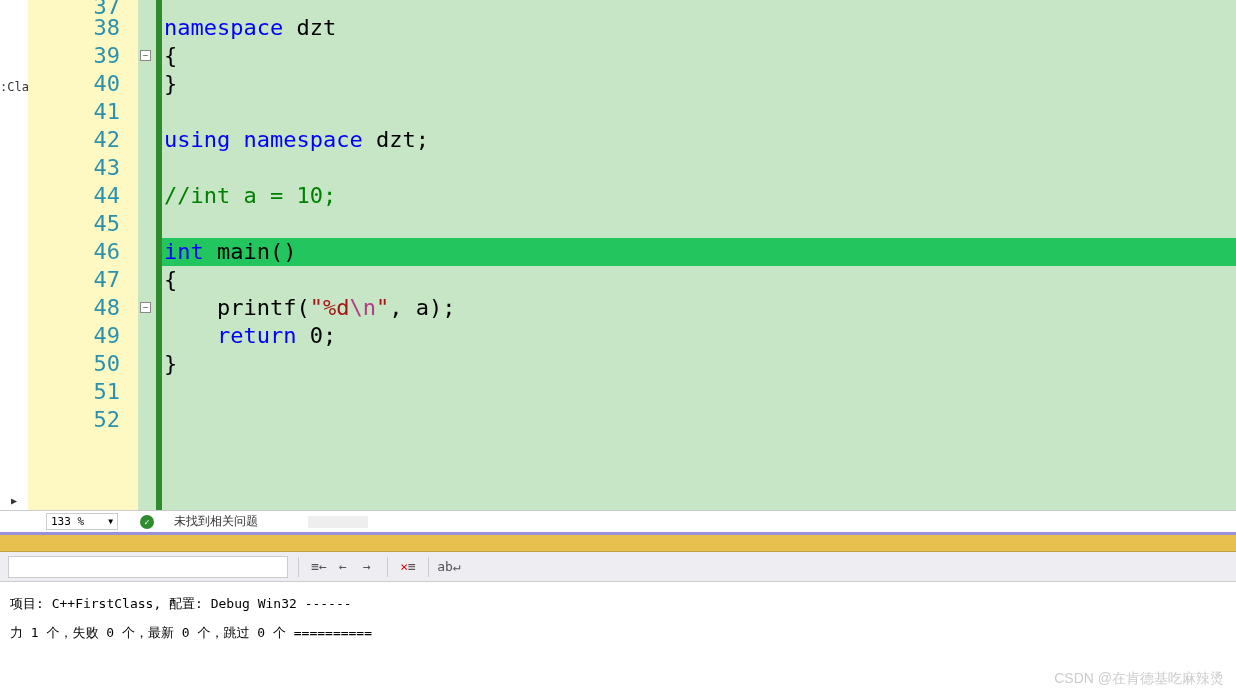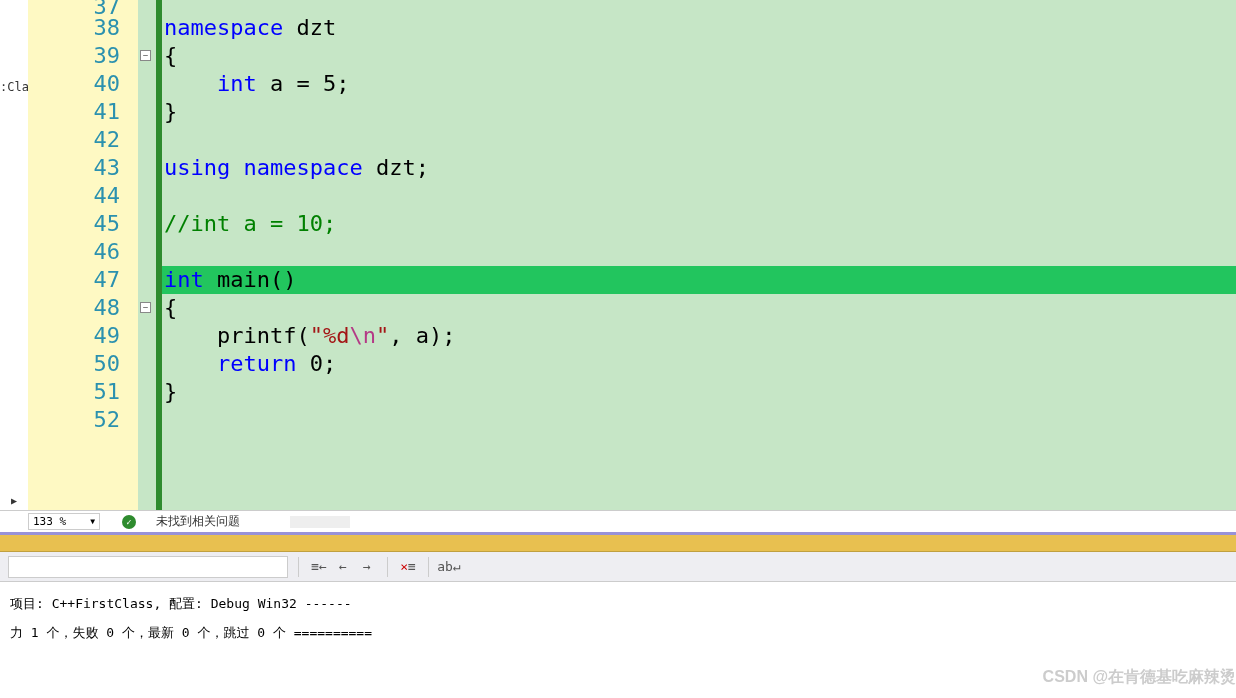--- a/index.html
+++ b/index.html
@@ -16,36 +16,36 @@
 .code-col { flex: 1; font-size: 22px; position: relative; }
 .code-line { height: 28px; line-height: 28px; white-space: pre; padding-left: 2px; }
 .hl-line { background: #22c55e; }
 .kw { color: #0000ff; }
 .comment { color: #008000; }
 .str { color: #a31515; }
 .esc { color: #b43a86; }
 .ident { color: #000; }
 
 .zoom-bar { height: 22px; background: #fff; border-top: 1px solid #ccc; display: flex; align-items: center; font-size: 12px; }
-.zoom-sel { width: 72px; border: 1px solid #ccc; margin-left: 28px; padding: 1px 4px; font-size: 11px; display: flex; justify-content: space-between; align-items: center; }
+.zoom-sel { width: 72px; border: 1px solid #ccc; margin-left: 46px; padding: 1px 4px; font-size: 11px; display: flex; justify-content: space-between; align-items: center; }
 .status-icon { width: 14px; height: 14px; border-radius: 50%; background: #2e8b2e; margin-left: 22px; display: flex; align-items: center; justify-content: center; color: #fff; font-size: 9px; }
 .status-text { margin-left: 20px; color: #333; }
 .scroll-h { width: 60px; height: 12px; background: #eee; margin-left: 50px; }
 
 .yellow-band { height: 20px; background: #e8c050; border-top: 3px solid #9892d8; border-bottom: 1px solid #c0a040; }
 
 .toolbar { height: 30px; background: #eeeef2; border-bottom: 1px solid #ccc; display: flex; align-items: center; padding-left: 8px; gap: 4px; }
 .tb-sep { width: 1px; height: 20px; background: #ccc; margin: 0 6px; }
 .tb-dd { width: 280px; height: 22px; border: 1px solid #ccc; background: #fff; }
 .tb-icon { width: 20px; height: 20px; display: flex; align-items: center; justify-content: center; color: #555; font-size: 13px; }
 
 .output { padding: 8px 10px; font-size: 13px; font-family: "SimSun", monospace; color: #000; line-height: 2.2; }
 
 .sidebar-text { position: absolute; left: 0; top: 80px; font-size: 12px; color: #333; }
-.watermark { position: absolute; right: 0; bottom: 10px; color: #ccc; font-size: 16px; font-family: "Microsoft YaHei", sans-serif; font-weight: bold; }
+.watermark { position: absolute; right: 12px; bottom: 10px; color: #ccc; font-size: 14px; font-family: "Microsoft YaHei", sans-serif; }
 </style>
 </head>
 <body>
 
 <div class="sidebar-text">:Cla</div>
 
 <div class="editor-area">
   <div class="left-panel">
     <span class="left-panel-arrow">▶</span>
   </div>
@@ -69,21 +69,20 @@
     </div>
   <div class="outline-col" id="outline">
       <div class="outline-mark" style="top: 50px;">−</div>
       <div class="outline-mark" style="top: 302px;">−</div>
     </div>
   <div class="change-bar"></div>
   <div class="code-col" id="code">
       <div class="code-line" style="height: 14px; line-height: 14px; overflow: hidden;"><span></span></div>
       <div class="code-line"><span class="kw">namespace</span><span class="ident"> dzt</span></div>
       <div class="code-line"><span class="ident">{</span></div>
-      <div class="code-line"><span>    </span><span class="kw">int</span><span class="ident"> a = 5;</span></div>
       <div class="code-line"><span class="ident">}</span></div>
       <div class="code-line"></div>
       <div class="code-line"><span class="kw">using</span><span> </span><span class="kw">namespace</span><span class="ident"> dzt;</span></div>
       <div class="code-line"></div>
       <div class="code-line"><span class="comment">//int a = 10;</span></div>
       <div class="code-line"></div>
       <div class="code-line hl-line"><span class="kw">int</span><span class="ident"> main()</span></div>
       <div class="code-line"><span class="ident">{</span></div>
       <div class="code-line"><span class="ident">    printf(</span><span class="str">"%d</span><span class="esc">\n</span><span class="str">"</span><span class="ident">, a);</span></div>
       <div class="code-line"><span>    </span><span class="kw">return</span><span class="ident"> 0;</span></div>

